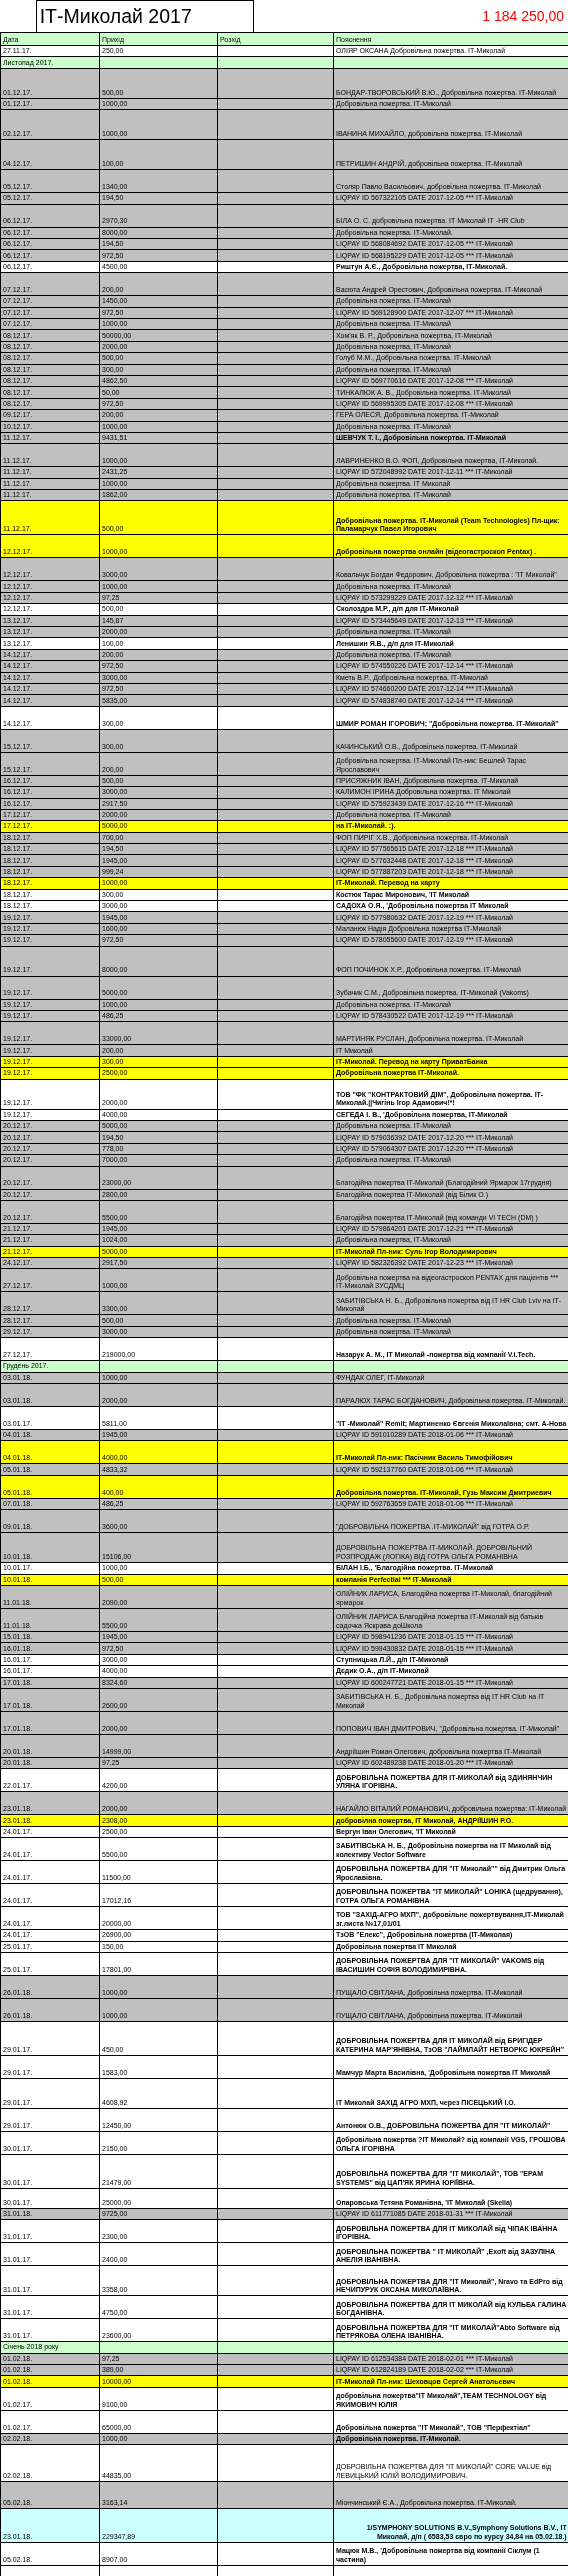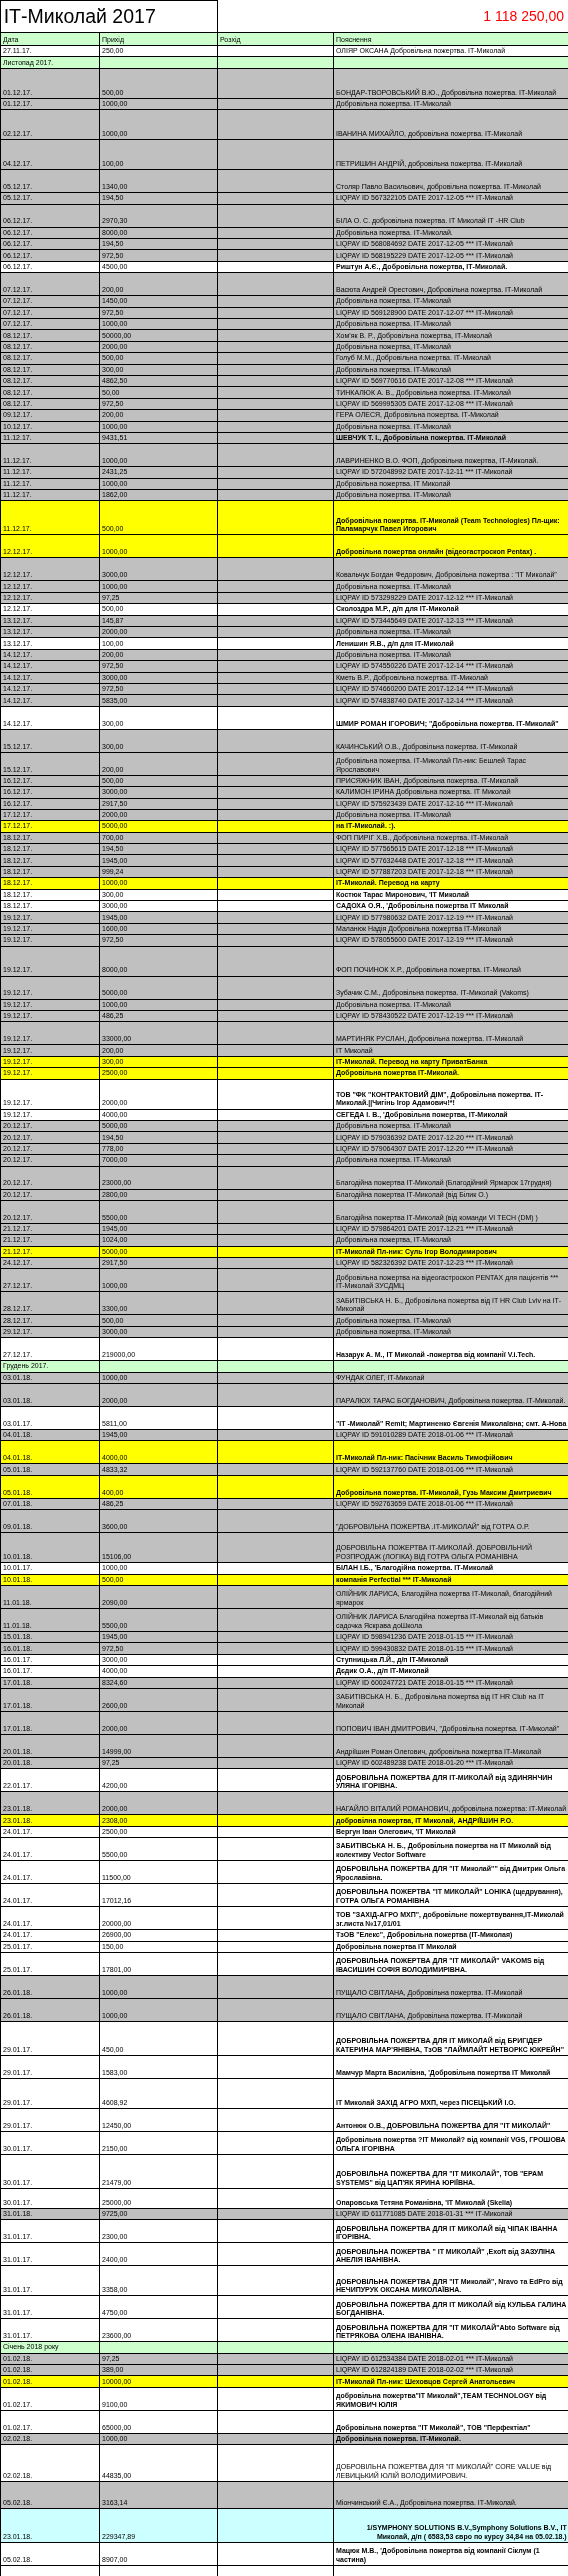--- a/index.html
+++ b/index.html
@@ -1,38 +1,38 @@
 <!DOCTYPE html>
 <html style="font-size:10.8px"><head>
 <meta charset="utf-8">
 <style>
   html,body{margin:0;padding:0;background:#e8e8e8;}
   .sheet{width:568px;background:#ffffff;font-family:"Liberation Sans",sans-serif;color:#000;}
-  .titlebar{display:flex;height:32px;background:#fff;}
+  .titlebar{display:flex;height:32px;background:#fff;padding-left:36px;}
   .title-cell{width:213px;border:0.7px solid #000;border-bottom:none;display:flex;align-items:center;padding-left:2.7px;font-size:19.5px;letter-spacing:0px;}
   .total-cell{flex:1;display:flex;align-items:center;justify-content:flex-end;padding-right:4px;font-size:14px;color:#ff0000;}
   table.ledger{border-collapse:collapse;width:568px;table-layout:fixed;}
   table.ledger td,table.ledger th{border:0.7px solid #000;font-size:7px;font-weight:normal;vertical-align:bottom;padding:0 1.3px 0.7px 2px;overflow:hidden;word-wrap:break-word;line-height:1.22;text-align:left;}
   tr.hdr td{background:#ccffcc;height:11.4px;}
   td.c-date{font-weight:bold;}
   td.c-amt{font-weight:bold;text-align:right;}
   tr.bg-white td{background:#ffffff;}
   tr.bg-gray td{background:#c0c0c0;}
   tr.bg-yellow td{background:#ffff00;}
   tr.bg-green td{background:#ccffcc;}
   tr.bg-blue td{background:#ccffff;}
   tr.bold td.c-text{font-weight:bold;}
 </style>
 </head>
 <body>
 
 <div class="sheet">
   <div class="titlebar">
     <div class="title-cell">ІТ-Миколай 2017</div>
-    <div class="total-cell">1 118 250,00</div>
+    <div class="total-cell">1 184 250,00</div>
   </div>
   <table class="ledger">
     <colgroup>
       <col style="width:99px">
         <col style="width:118px">
         <col style="width:116px">
         <col style="width:235px">
     </colgroup>
     <tbody>
       <tr class="hdr">

